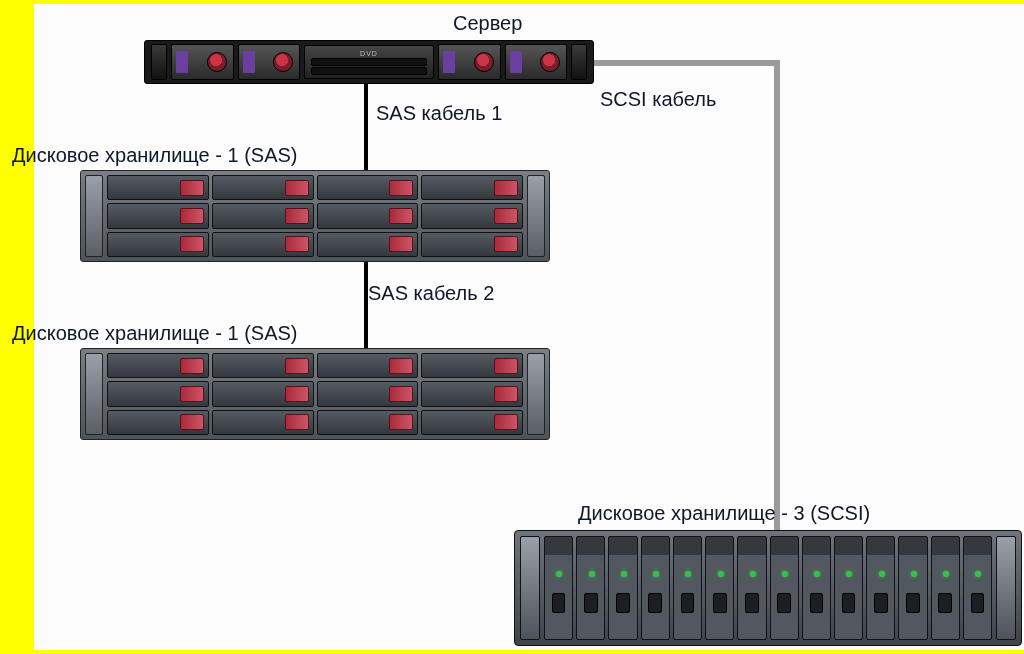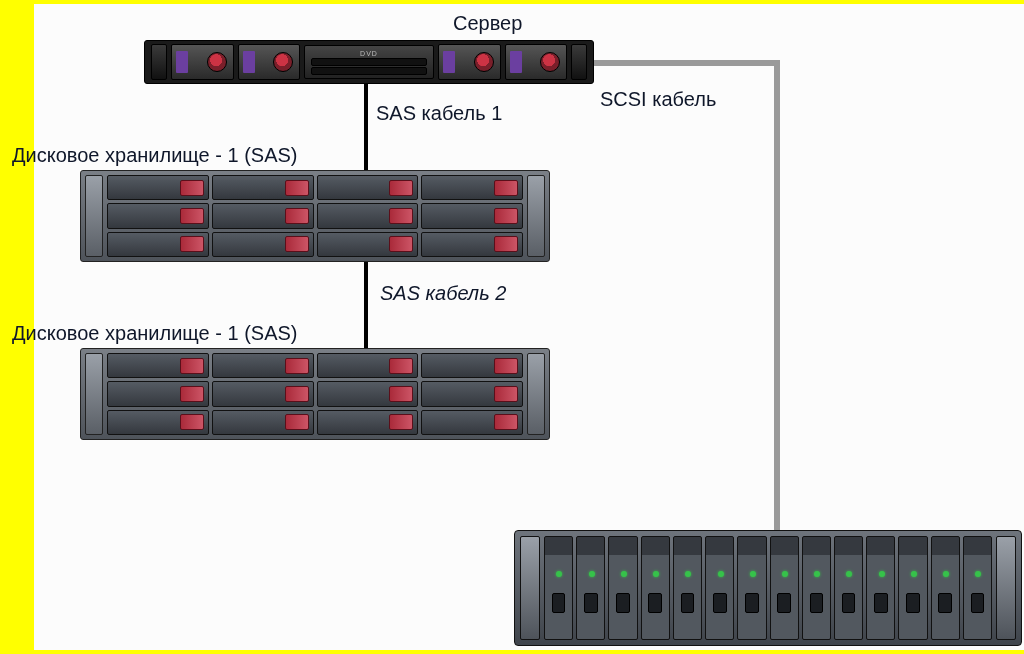--- a/index.html
+++ b/index.html
@@ -161,24 +161,25 @@
   <div class="cable gray" style="left:770px; top:56px; width:6px; height:476px;"></div>
 
   <div class="label" style="left:449px; top:8px;">Сервер</div>
 
   <div class="label" style="left:596px; top:84px;">SCSI кабель</div>
 
   <div class="label" style="left:372px; top:98px;">SAS кабель 1</div>
 
   <div class="label" style="left:8px; top:140px;">Дисковое хранилище - 1 (SAS)</div>
 
-  <div class="label" style="left:376px; top:278px;font-style:italic;">SAS кабель 2</div>
+  <div class="label" style="left:364px; top:278px;">SAS кабель 2</div>
 
   <div class="label" style="left:8px; top:318px;">Дисковое хранилище - 1 (SAS)</div>
 
+  <div class="label" style="left:574px; top:498px;">Дисковое хранилище - 3 (SCSI)</div>
 
   <div class="server">
     <div class="ear"></div>
     <div class="bay">
         <div class="spin"></div>
       </div>
     <div class="bay">
         <div class="spin"></div>
       </div>
     <div class="center-panel">

